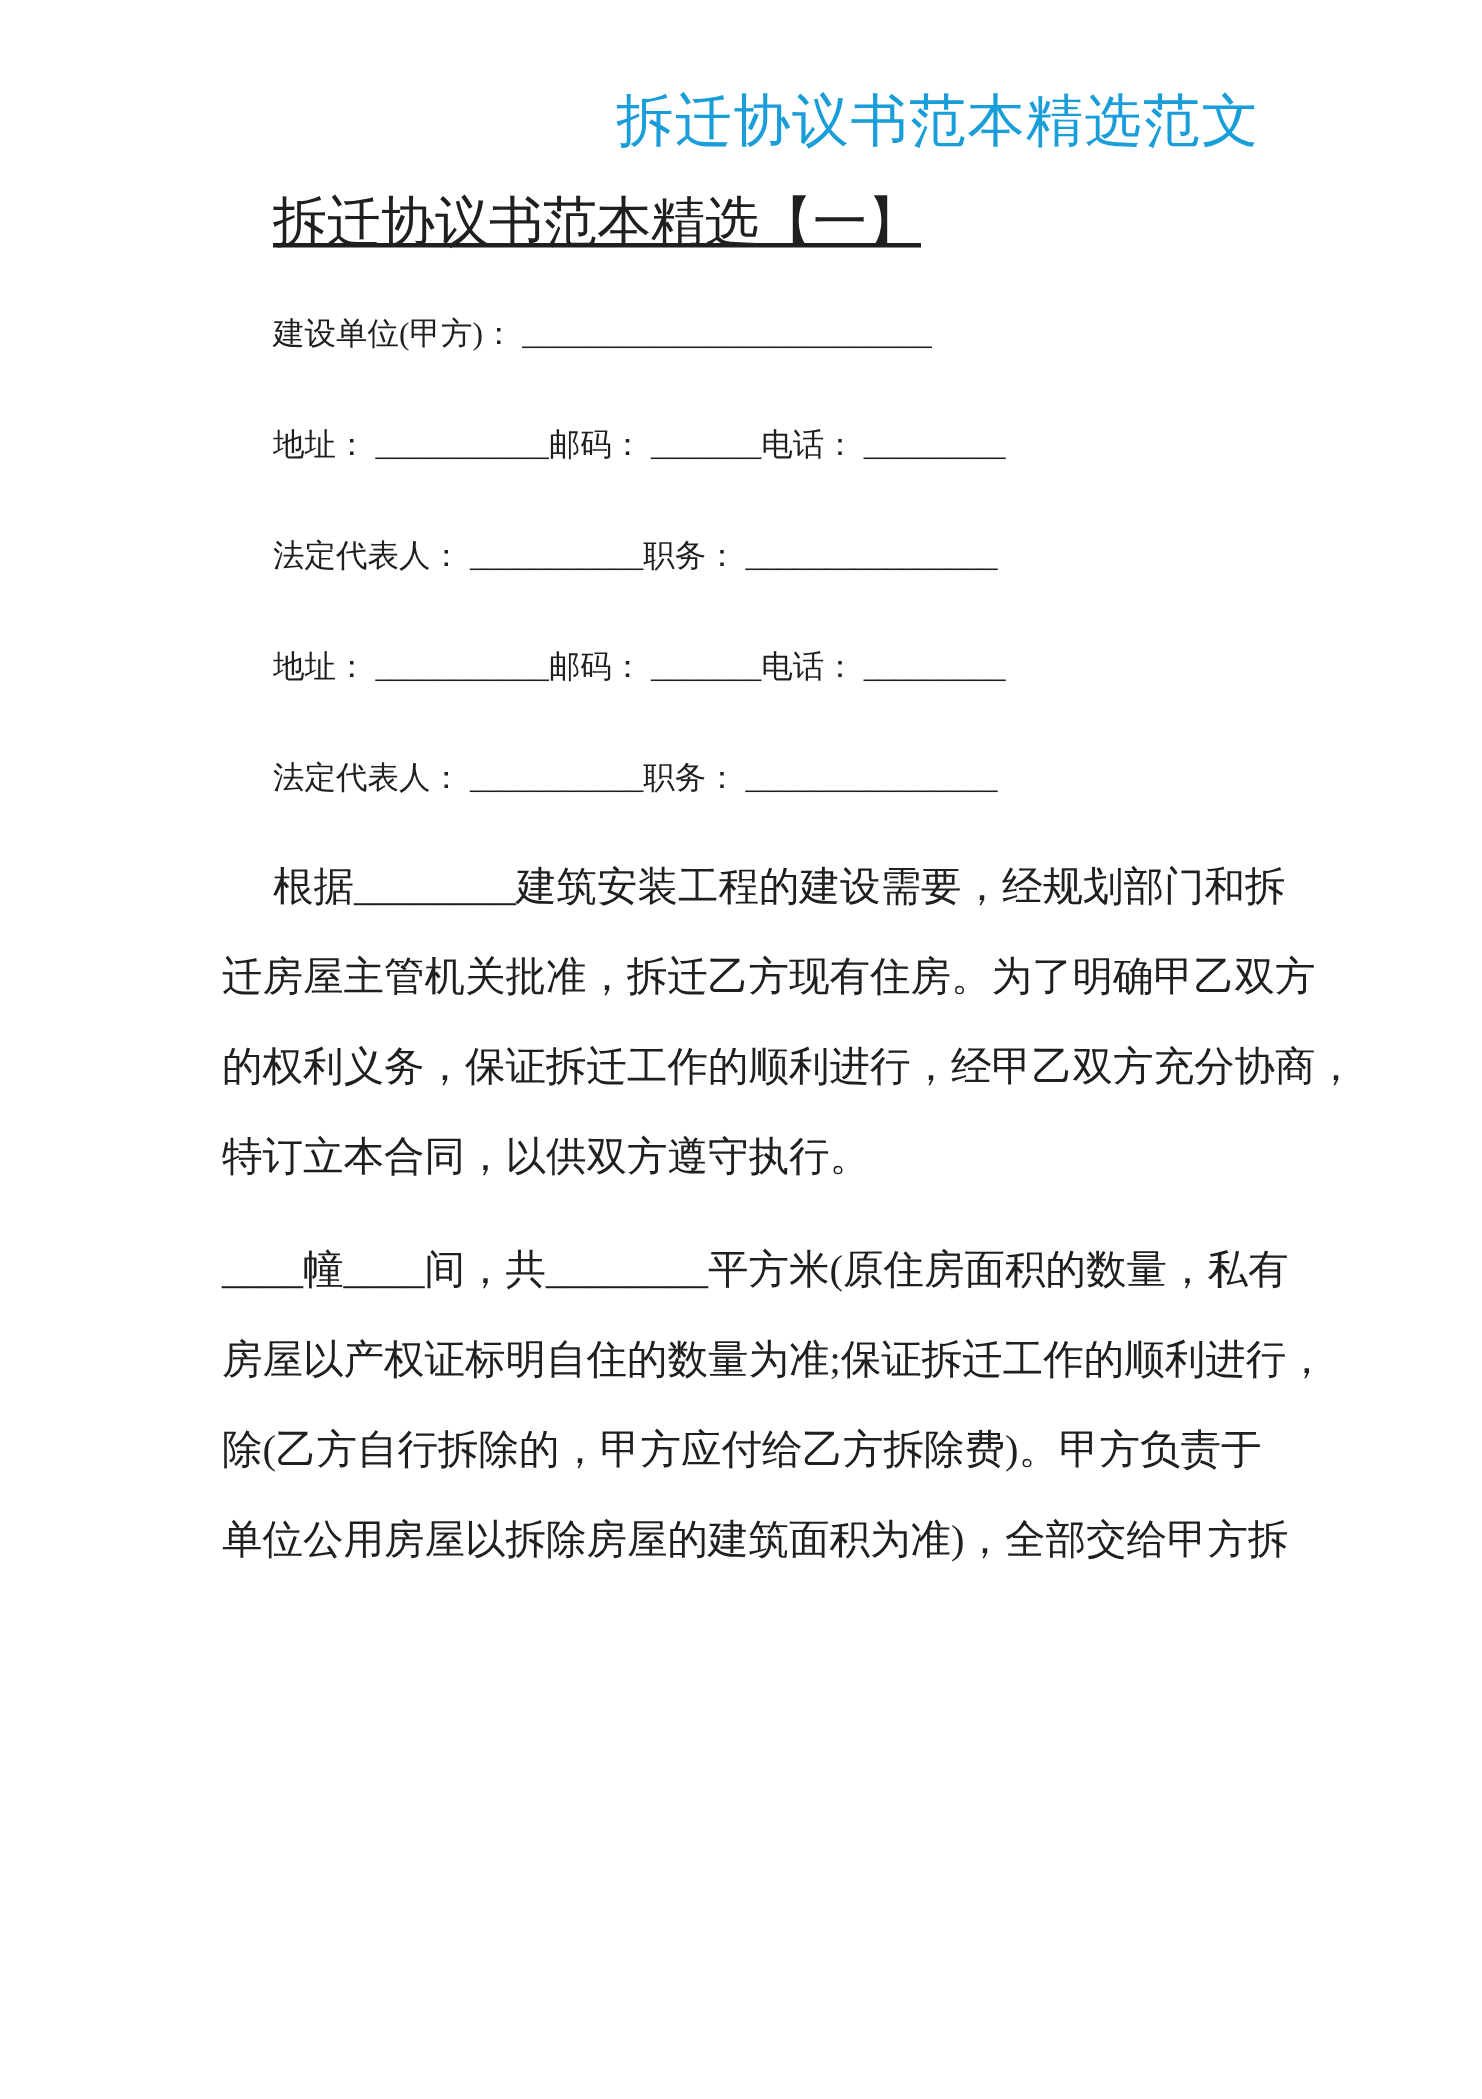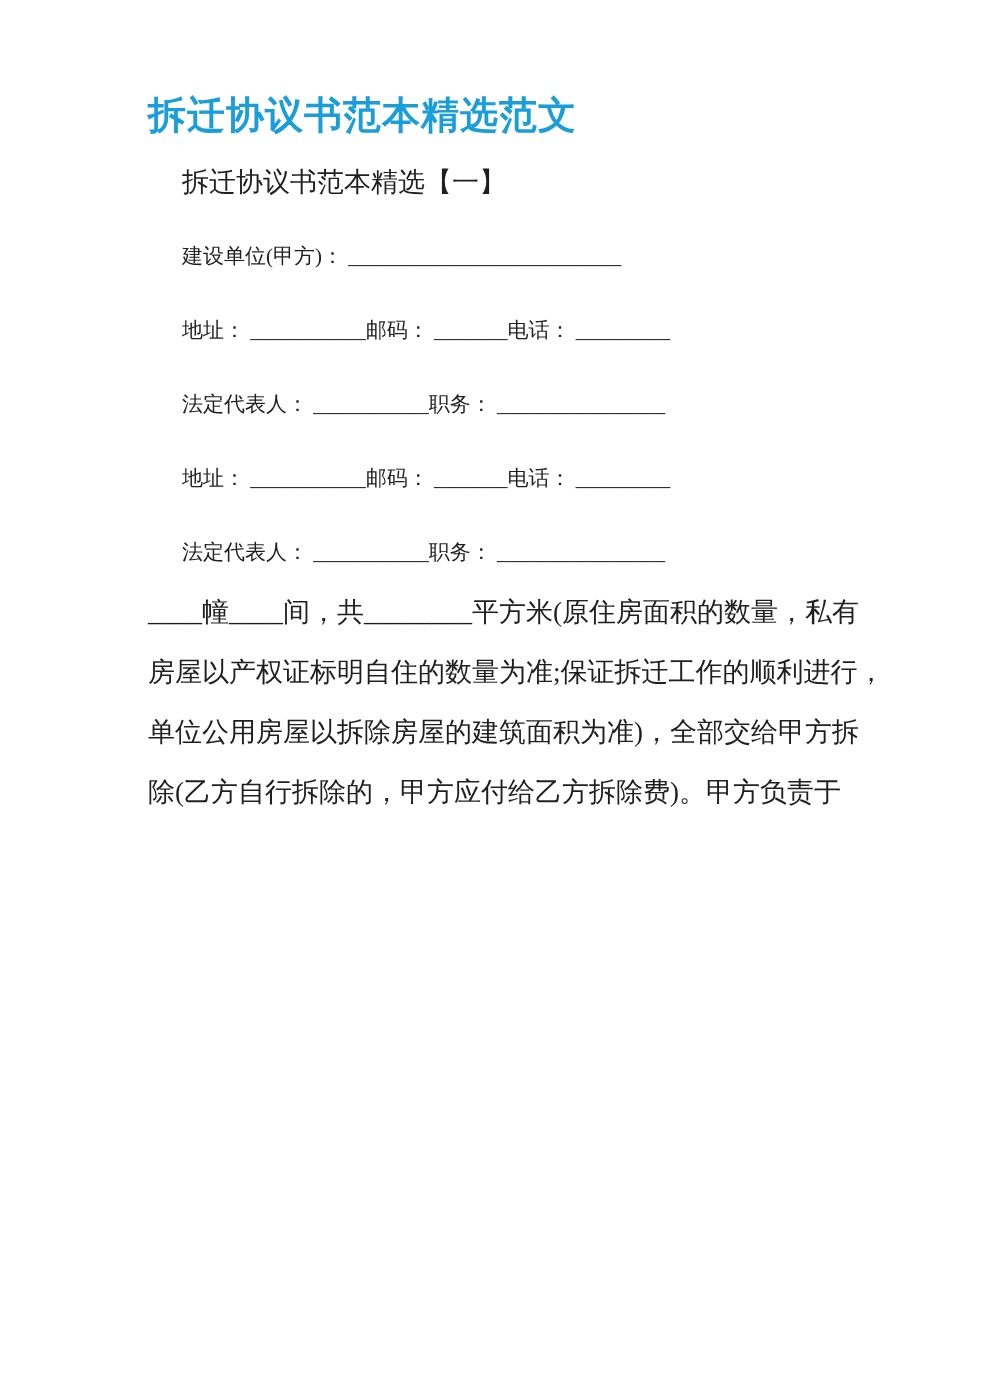--- a/index.html
+++ b/index.html
@@ -14,33 +14,34 @@
     background: #ffffff;
     overflow: hidden;
     font-family: "Liberation Serif", "DejaVu Serif", serif;
     color: #1f1f1f;
   }
   .content {
     padding: 0 148px;
   }
   .doc-title {
     margin: 0;
-    padding-top: 92px;
+    padding-top: 58px;
     font-size: 38px;
     line-height: 46px;
-    font-weight: bold;
-    text-align: left;
+    font-weight: normal;
+    text-align: right;
     letter-spacing: 1px;
     white-space: nowrap;
   }
   .section-heading {
     margin: 29px 0 0 0;
-    font-size: 27px;
+    font-size: 36px;
     line-height: 30px;
     white-space: nowrap;
+    text-decoration: underline;
   }
   .field-line {
     margin: 44px 0 0 0;
     font-size: 21px;
     line-height: 30px;
     white-space: nowrap;
   }
   .indent {
     padding-left: 34px;
   }
@@ -63,22 +64,28 @@
     <h1 class="doc-title" style="color: rgb(26, 158, 217);">拆迁协议书范本精选范文</h1>
 
     <p class="section-heading indent">拆迁协议书范本精选【一】</p>
 
     <p class="field-line indent">建设单位(甲方)： __________________________</p>
     <p class="field-line indent">地址： ___________邮码： _______电话： _________</p>
     <p class="field-line indent">法定代表人： ___________职务： ________________</p>
     <p class="field-line indent">地址： ___________邮码： _______电话： _________</p>
     <p class="field-line indent">法定代表人： ___________职务： ________________</p>
 
+    <div class="para para-1">
+      <div class="pline indent">根据________建筑安装工程的建设需要，经规划部门和拆</div>
+      <div class="pline">迁房屋主管机关批准，拆迁乙方现有住房。为了明确甲乙双方</div>
+      <div class="pline">的权利义务，保证拆迁工作的顺利进行，经甲乙双方充分协商，</div>
+      <div class="pline">特订立本合同，以供双方遵守执行。</div>
+    </div>
 
     <div class="para para-2">
       <div class="pline">____幢____间，共________平方米(原住房面积的数量，私有</div>
       <div class="pline">房屋以产权证标明自住的数量为准;保证拆迁工作的顺利进行，</div>
+      <div class="pline">除(乙方自行拆除的，甲方应付给乙方拆除费)。甲方负责于</div>
       <div class="pline">单位公用房屋以拆除房屋的建筑面积为准)，全部交给甲方拆</div>
-      <div class="pline">除(乙方自行拆除的，甲方应付给乙方拆除费)。甲方负责于</div>
     </div>
 
   </div>
 </div>
 
 </body></html>

